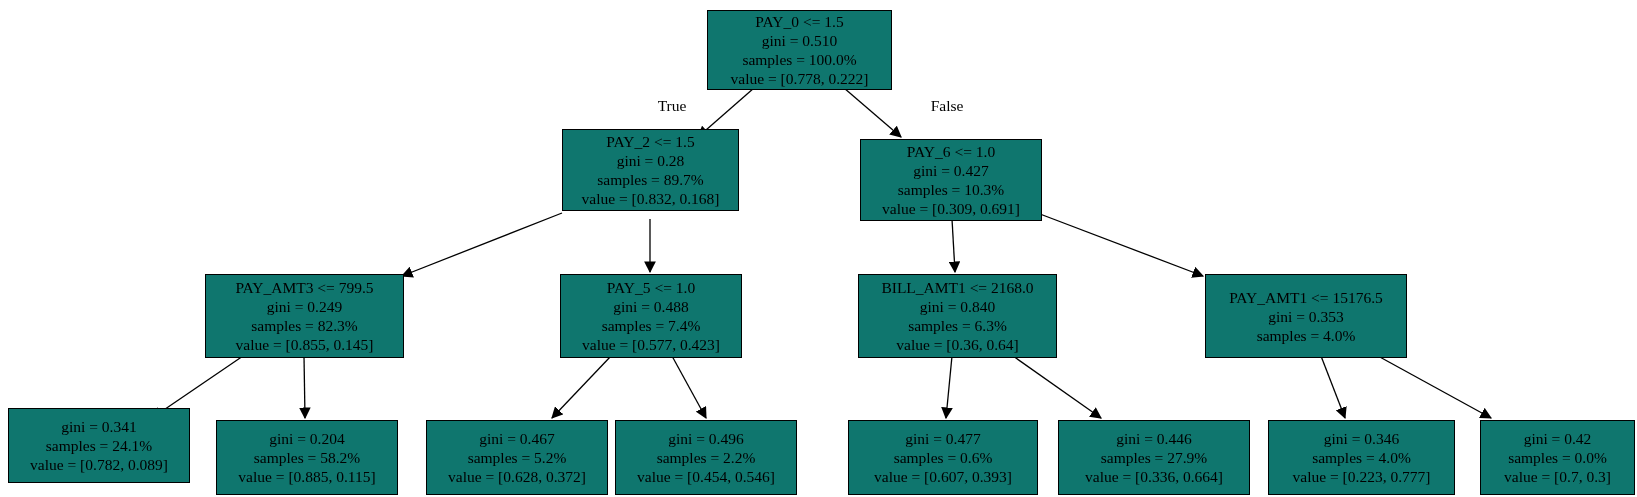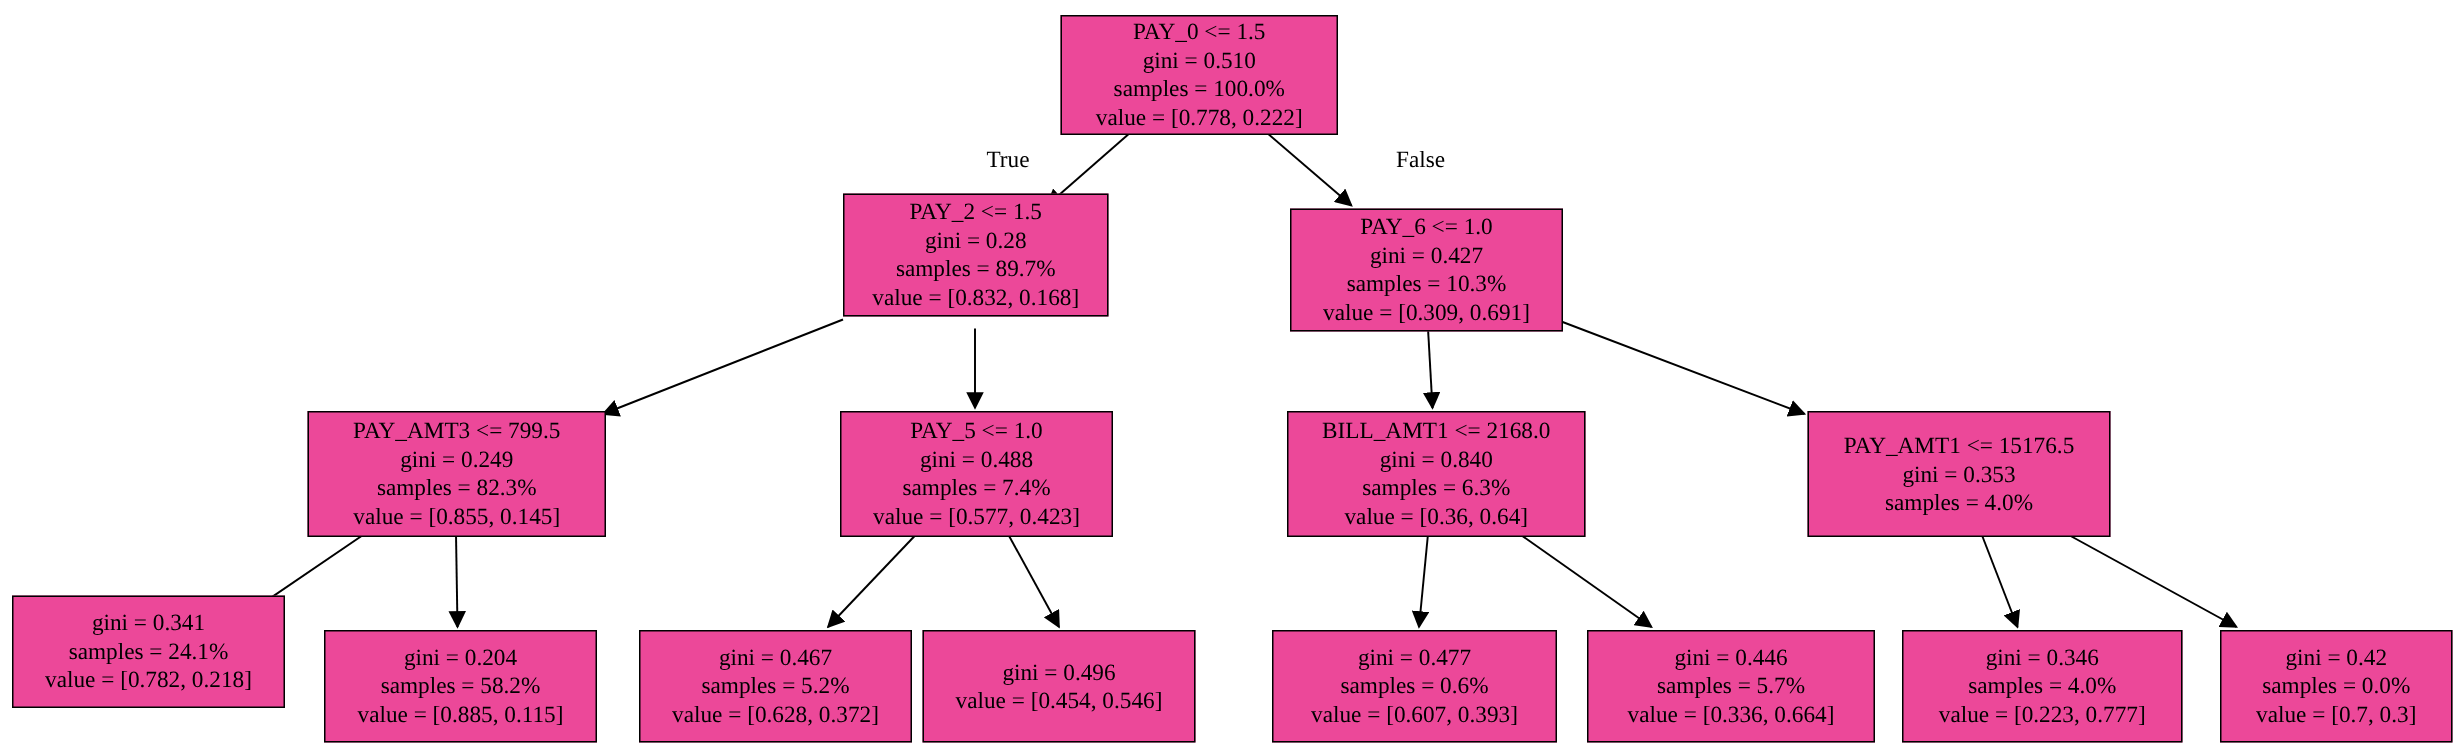--- a/index.html
+++ b/index.html
@@ -3,21 +3,21 @@
 <meta charset="utf-8">
 <style>
   html,body{margin:0;padding:0;background:#ffffff;}
   .canvas{
     position:relative;width:1637px;height:497px;background:#ffffff;
     font-family:"Liberation Serif","DejaVu Serif",serif;color:#000;
     overflow:hidden;
   }
   svg.edges{position:absolute;left:0;top:0;width:1637px;height:497px;}
   .node{
-    position:absolute;border:1px solid #000;background:#ec4899;
+    position:absolute;border:1px solid #000;background:#0f766e;
     display:flex;flex-direction:column;justify-content:center;
     text-align:center;font-size:15.5px;line-height:19px;white-space:nowrap;
   }
   .edge-label{font-size:15.5px;fill:#000;font-family:"Liberation Serif","DejaVu Serif",serif;}
 </style>
 </head>
 <body>
 
 <div class="canvas">
 
@@ -86,52 +86,53 @@
     <div>samples = 6.3%</div>
     <div>value = [0.36, 0.64]</div>
   </div>
 
   <div class="node" style="left:1205px;top:274px;width:200px;height:82px">
     <div>PAY_AMT1 &lt;= 15176.5</div>
     <div>gini = 0.353</div>
     <div>samples = 4.0%</div>
   </div>
 
-  <div class="node" style="left:8px;top:397px;width:180px;height:73px">
+  <div class="node" style="left:8px;top:408px;width:180px;height:73px">
     <div>gini = 0.341</div>
     <div>samples = 24.1%</div>
-    <div>value = [0.782, 0.218]</div>
+    <div>value = [0.782, 0.089]</div>
   </div>
 
   <div class="node" style="left:216px;top:420px;width:180px;height:73px">
     <div>gini = 0.204</div>
     <div>samples = 58.2%</div>
     <div>value = [0.885, 0.115]</div>
   </div>
 
   <div class="node" style="left:426px;top:420px;width:180px;height:73px">
     <div>gini = 0.467</div>
     <div>samples = 5.2%</div>
     <div>value = [0.628, 0.372]</div>
   </div>
 
   <div class="node" style="left:615px;top:420px;width:180px;height:73px">
     <div>gini = 0.496</div>
+    <div>samples = 2.2%</div>
     <div>value = [0.454, 0.546]</div>
   </div>
 
   <div class="node" style="left:848px;top:420px;width:188px;height:73px">
     <div>gini = 0.477</div>
     <div>samples = 0.6%</div>
     <div>value = [0.607, 0.393]</div>
   </div>
 
   <div class="node" style="left:1058px;top:420px;width:190px;height:73px">
     <div>gini = 0.446</div>
-    <div>samples = 5.7%</div>
+    <div>samples = 27.9%</div>
     <div>value = [0.336, 0.664]</div>
   </div>
 
   <div class="node" style="left:1268px;top:420px;width:185px;height:73px">
     <div>gini = 0.346</div>
     <div>samples = 4.0%</div>
     <div>value = [0.223, 0.777]</div>
   </div>
 
   <div class="node" style="left:1480px;top:420px;width:153px;height:73px">

